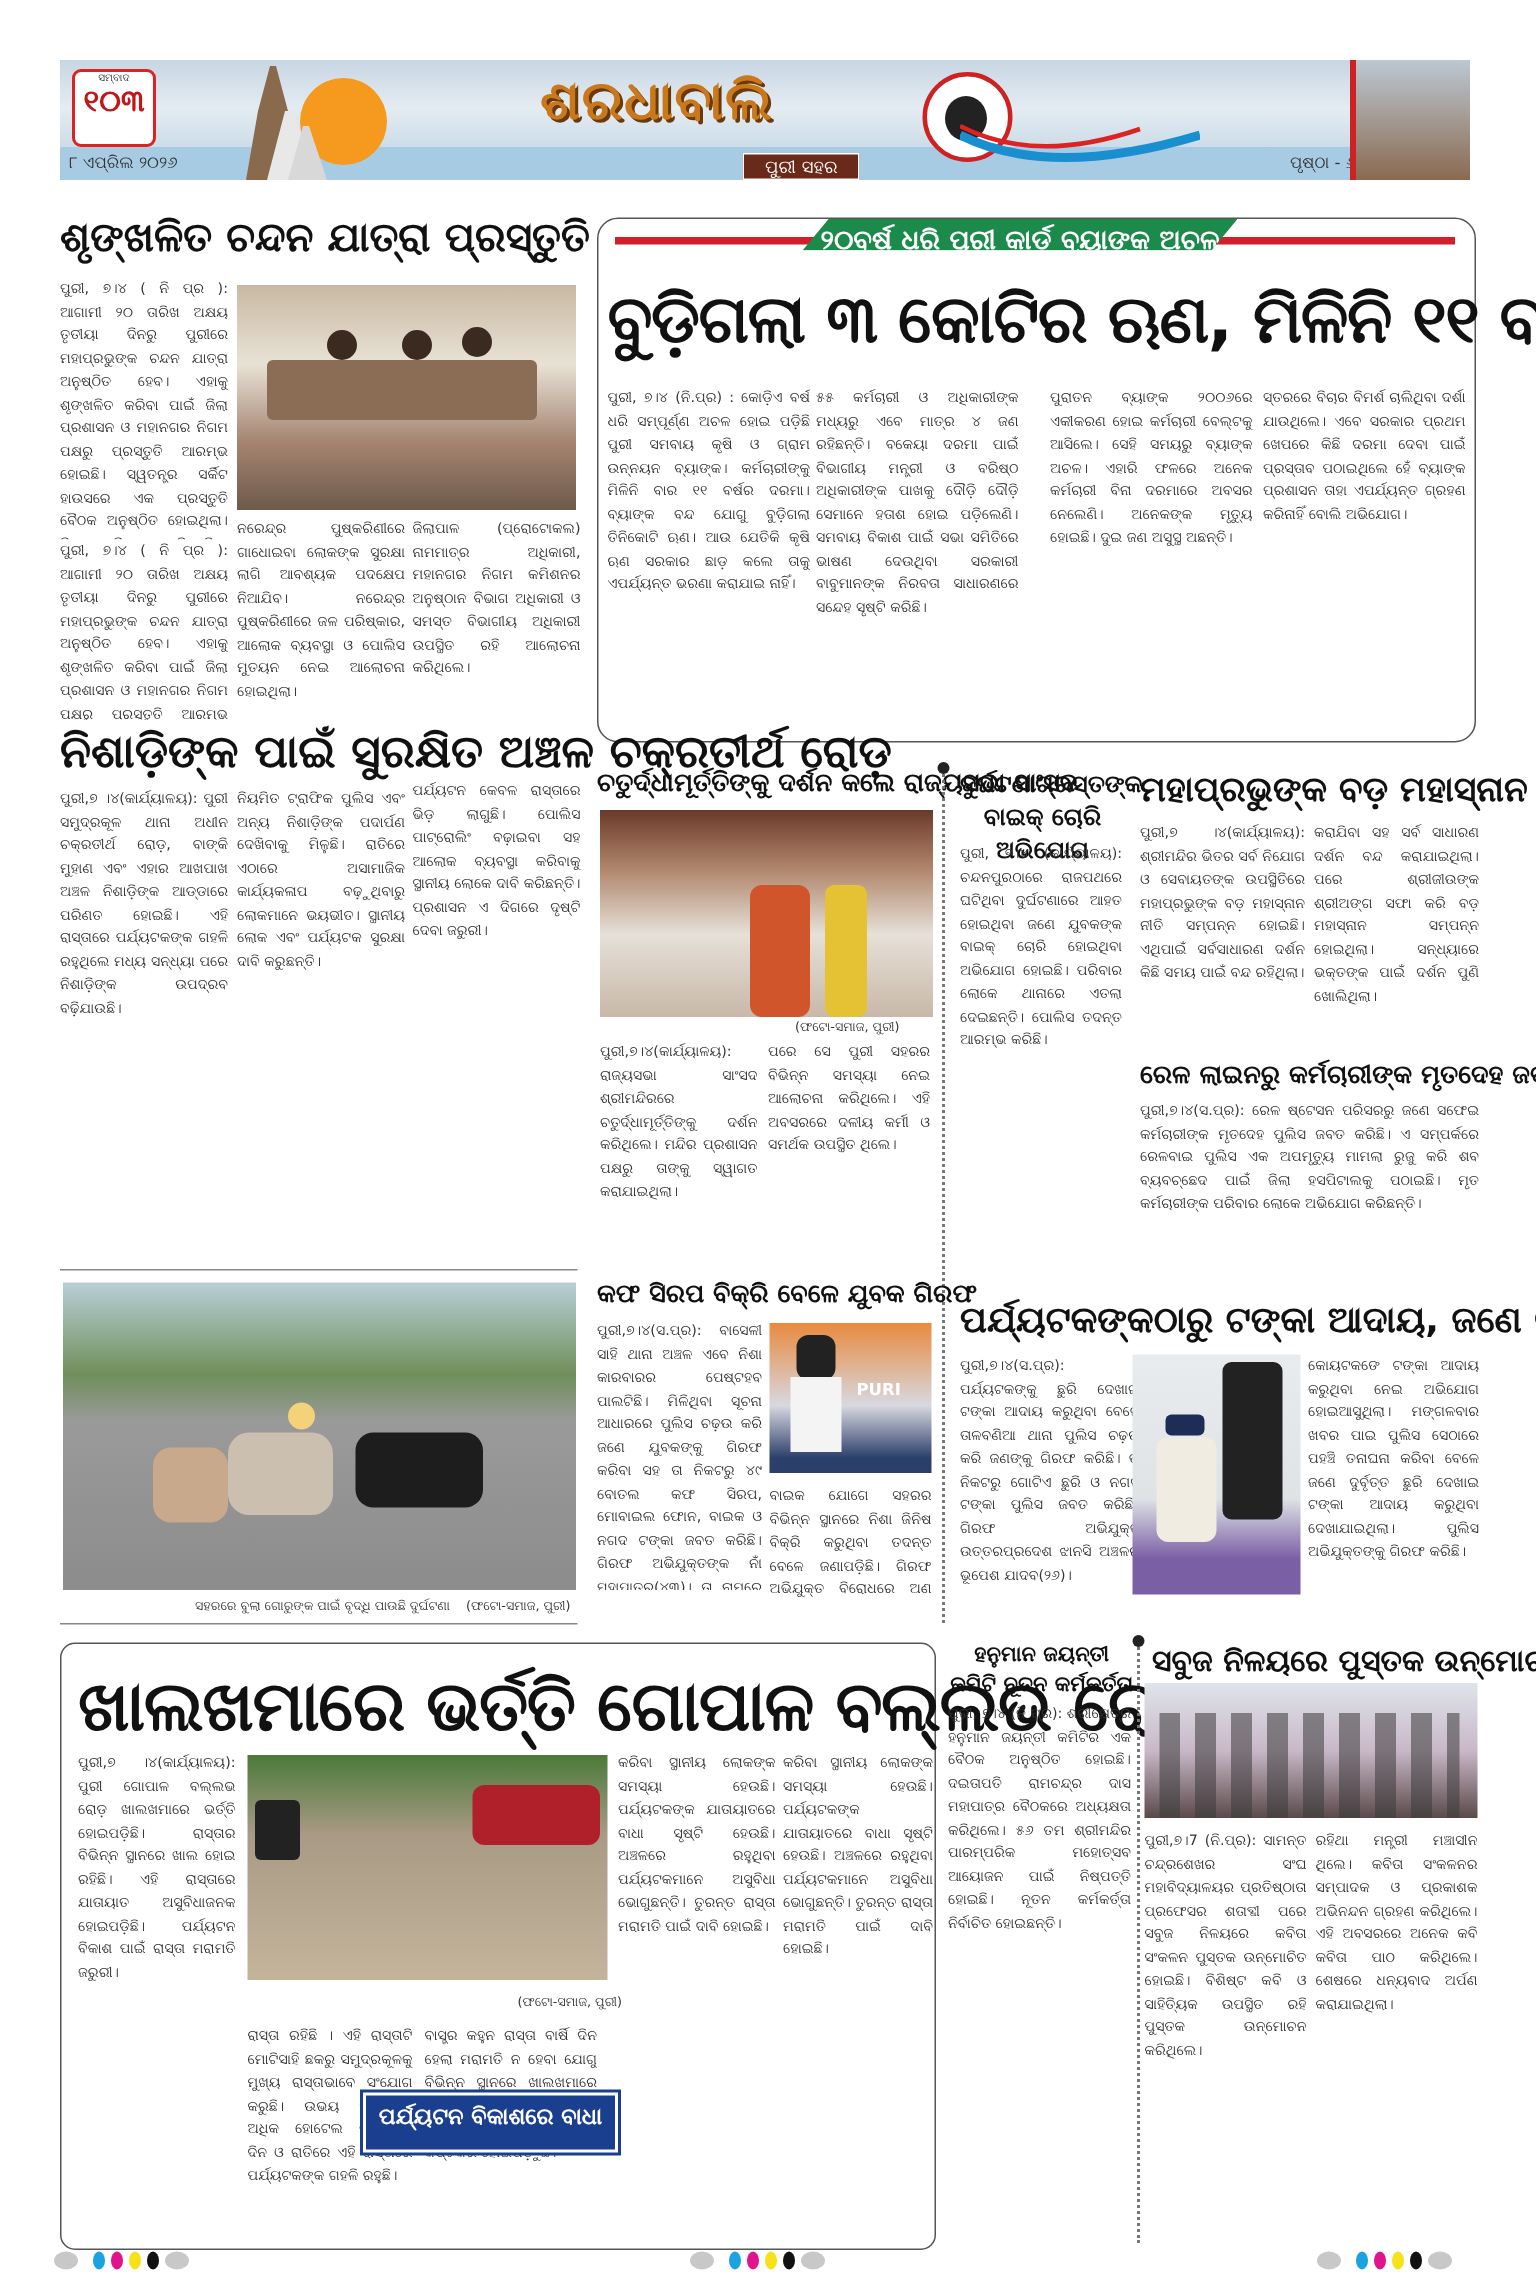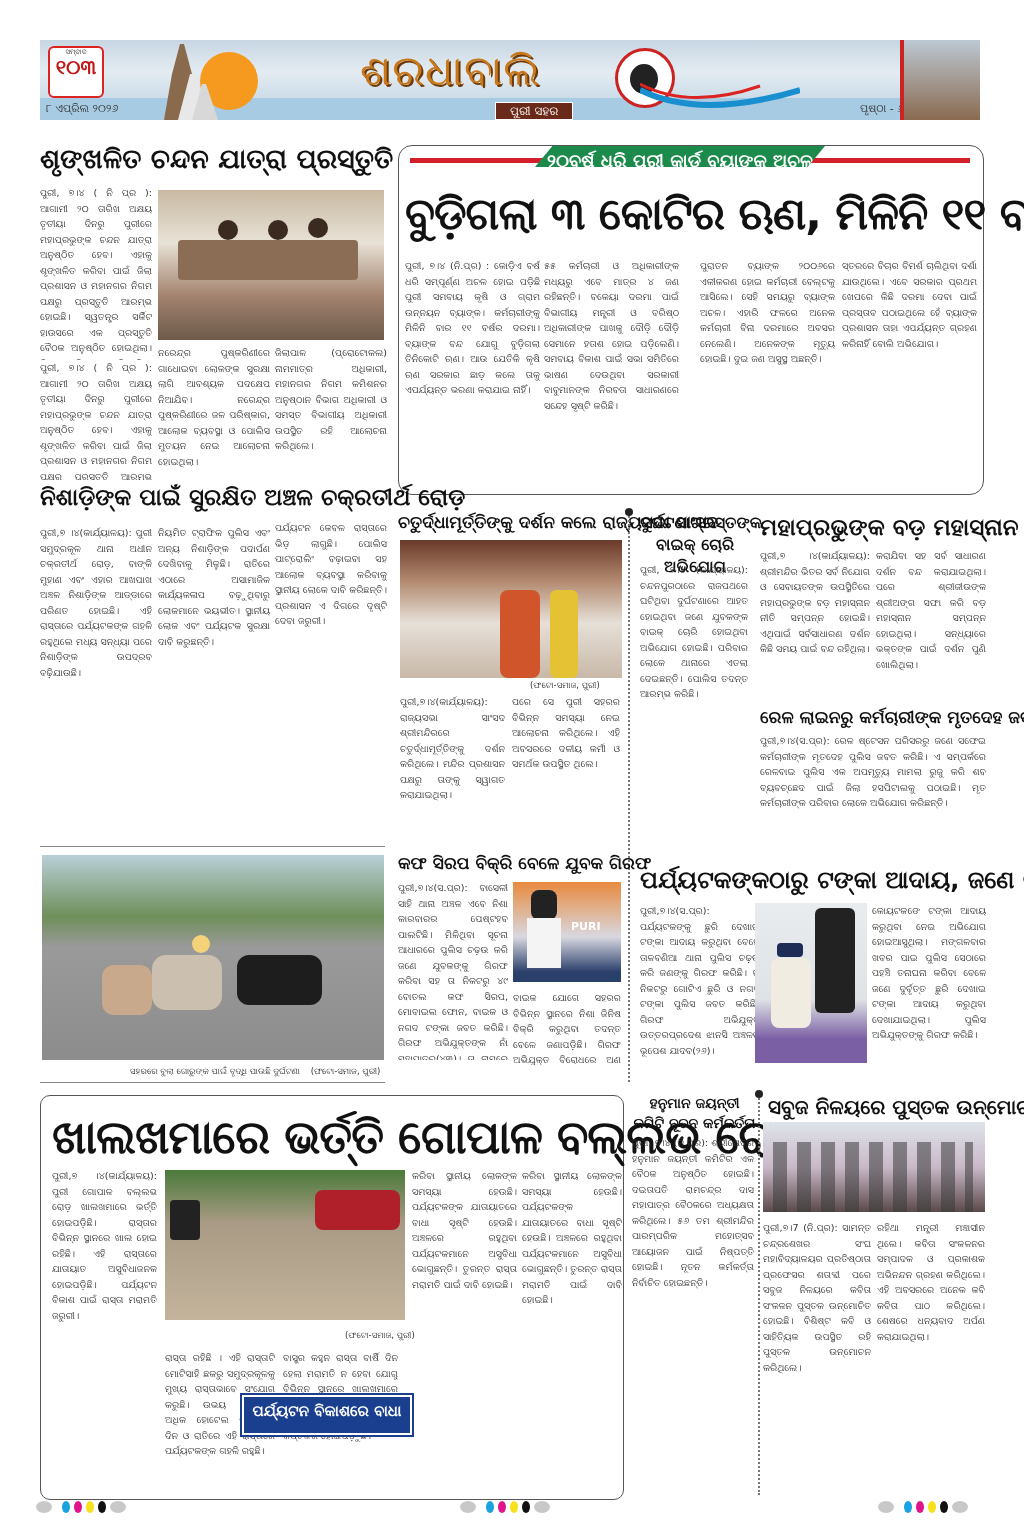--- a/index.html
+++ b/index.html
@@ -5,21 +5,21 @@
   * { box-sizing: border-box; margin: 0; padding: 0; }
   body { width: 1024px; height: 1520px; background: #fff; font-family: "DejaVu Sans", sans-serif; color: #222; position: relative; overflow: hidden; }
   .abs { position: absolute; }
   
   .masthead { left: 40px; top: 40px; width: 940px; height: 80px; background: linear-gradient(180deg,#c7d6e3 0%,#e4ecf2 40%,#b8cfe0 100%); overflow: hidden; }
   .mast-band { left: 0; top: 58px; width: 940px; height: 22px; background: #a8cbe4; }
   .logo-box { left: 8px; top: 6px; width: 56px; height: 52px; border: 2px solid #d22; border-radius: 6px; background: #fff; text-align: center; font-size: 7px; color: #333; }
   .logo-num { font-size: 20px; font-weight: bold; color: #c01818; line-height: 22px; }
   .temple-left { left: 110px; top: 4px; width: 70px; height: 76px; }
   .sun { left: 160px; top: 12px; width: 58px; height: 58px; border-radius: 50%; background: #f59a1e; }
-  .brand { left: 320px; top: 6px; font-size: 42px; font-weight: normal; color: #c9781c; text-shadow: 2px 2px 0 #6b3a0a; font-family: "DejaVu Serif", serif; letter-spacing: 1px; }
+  .brand { left: 320px; top: 6px; font-size: 36px; font-weight: bold; color: #c9781c; text-shadow: 2px 2px 0 #6b3a0a; font-family: "DejaVu Serif", serif; letter-spacing: 1px; }
   .city-tag { left: 455px; top: 62px; background: #6a2a1a; color: #fff; font-size: 12px; padding: 1px 14px; border: 1px solid #fff; }
   .wave-logo { left: 575px; top: 8px; width: 60px; height: 60px; border-radius: 50%; border: 3px solid #c22; background: #fff; }
   .wave-dot { left: 590px; top: 24px; width: 28px; height: 30px; border-radius: 50%; background: #222; }
   .date { left: 6px; top: 62px; font-size: 11px; color: #333; }
   .pageno { left: 820px; top: 62px; font-size: 11px; color: #333; }
   .temple-right { left: 860px; top: 0; width: 80px; height: 80px; background: linear-gradient(180deg,#bcc8d3,#8a6a50); border-left: 4px solid #c22; }
   
   .h { font-weight: bold; color: #111; white-space: nowrap; text-align: right; }
   .body-text { font-size: 9.5px; line-height: 15.5px; color: #333; text-align: justify; }
   .photo { background: #888; overflow: hidden; }
@@ -75,21 +75,21 @@
 
 <div class="abs boxed" style="left:398px;top:145px;width:586px;height:350px"></div>
 <div class="abs red-rule" style="left:410px;top:158px;width:560px"></div>
 <div class="abs green-banner" style="left:535px;top:146px;width:290px;height:21px;line-height:30px;clip-path:polygon(6% 0,100% 0,94% 100%,0 100%)">୨୦ବର୍ଷ ଧରି ପୁରୀ କାର୍ଡ ବ୍ୟାଙ୍କ ଅଚଳ</div>
 <div class="abs h" style="left:405px;top:188px;font-size:44px;letter-spacing:-1px">ବୁଡ଼ିଗଲା ୩ କୋଟିର ଋଣ, ମିଳିନି ୧୧ ବର୍ଷର ଦରମା</div>
 <div class="col body-text" style="left:405px;top:258px;width:135px;height:230px;overflow:hidden">ପୁରୀ, ୭।୪ (ନି.ପ୍ର) : କୋଡ଼ିଏ ବର୍ଷ ଧରି ସମ୍ପୂର୍ଣ୍ଣ ଅଚଳ ହୋଇ ପଡ଼ିଛି ପୁରୀ ସମବାୟ କୃଷି ଓ ଗ୍ରାମ ଉନ୍ନୟନ ବ୍ୟାଙ୍କ। କର୍ମଚାରୀଙ୍କୁ ମିଳିନି ବାର ୧୧ ବର୍ଷର ଦରମା। ବ୍ୟାଙ୍କ ବନ୍ଦ ଯୋଗୁ ବୁଡ଼ିଗଲା ତିନିକୋଟି ଋଣ। ଆଉ ଯେତିକି କୃଷି ଋଣ ସରକାର ଛାଡ଼ କଲେ ତାକୁ ଏପର୍ଯ୍ୟନ୍ତ ଭରଣା କରାଯାଇ ନାହିଁ।</div>
 <div class="col body-text" style="left:544px;top:258px;width:135px;height:230px;overflow:hidden">୫୫ କର୍ମଚାରୀ ଓ ଅଧିକାରୀଙ୍କ ମଧ୍ୟରୁ ଏବେ ମାତ୍ର ୪ ଜଣ ରହିଛନ୍ତି। ବକେୟା ଦରମା ପାଇଁ ବିଭାଗୀୟ ମନ୍ତ୍ରୀ ଓ ବରିଷ୍ଠ ଅଧିକାରୀଙ୍କ ପାଖକୁ ଦୌଡ଼ି ଦୌଡ଼ି ସେମାନେ ହତାଶ ହୋଇ ପଡ଼ିଲେଣି। ସମବାୟ ବିକାଶ ପାଇଁ ସଭା ସମିତିରେ ଭାଷଣ ଦେଉଥିବା ସରକାରୀ ବାବୁମାନଙ୍କ ନିରବତା ସାଧାରଣରେ ସନ୍ଦେହ ସୃଷ୍ଟି କରିଛି।</div>
 <div class="col body-text" style="left:700px;top:258px;width:135px;height:230px;overflow:hidden">ପୁରାତନ ବ୍ୟାଙ୍କ ୨୦୦୬ରେ ଏକୀକରଣ ହୋଇ କର୍ମଚାରୀ ବେଲ୍ଟକୁ ଆସିଲେ। ସେହି ସମୟରୁ ବ୍ୟାଙ୍କ ଅଚଳ। ଏହାରି ଫଳରେ ଅନେକ କର୍ମଚାରୀ ବିନା ଦରମାରେ ଅବସର ନେଲେଣି। ଅନେକଙ୍କ ମୃତ୍ୟୁ ହୋଇଛି। ଦୁଇ ଜଣ ଅସୁସ୍ଥ ଅଛନ୍ତି।</div>
 <div class="col body-text" style="left:842px;top:258px;width:135px;height:230px;overflow:hidden">ସ୍ତରରେ ବିଚାର ବିମର୍ଶ ଚାଲିଥିବା ଦର୍ଶା ଯାଉଥିଲେ। ଏବେ ସରକାର ପ୍ରଥମ ଖେପରେ କିଛି ଦରମା ଦେବା ପାଇଁ ପ୍ରସ୍ତାବ ପଠାଇଥିଲେ ହେଁ ବ୍ୟାଙ୍କ ପ୍ରଶାସନ ତାହା ଏପର୍ଯ୍ୟନ୍ତ ଗ୍ରହଣ କରିନାହିଁ ବୋଲି ଅଭିଯୋଗ।</div>
 
-<div class="abs h" style="left:40px;top:484px;font-size:23px;">ନିଶାଡ଼ିଙ୍କ ପାଇଁ ସୁରକ୍ଷିତ ଅଞ୍ଚଳ ଚକ୍ରତୀର୍ଥ ରୋଡ଼</div>
+<div class="abs h" style="left:40px;top:484px;font-size:30px;">ନିଶାଡ଼ିଙ୍କ ପାଇଁ ସୁରକ୍ଷିତ ଅଞ୍ଚଳ ଚକ୍ରତୀର୍ଥ ରୋଡ଼</div>
 <div class="col body-text" style="left:40px;top:525px;width:112px;height:320px;overflow:hidden">ପୁରୀ,୭ ।୪(କାର୍ଯ୍ୟାଳୟ): ପୁରୀ ସମୁଦ୍ରକୂଳ ଥାନା ଅଧୀନ ଚକ୍ରତୀର୍ଥ ରୋଡ଼, ବାଙ୍କି ମୁହାଣ ଏବଂ ଏହାର ଆଖପାଖ ଅଞ୍ଚଳ ନିଶାଡ଼ିଙ୍କ ଆଡ୍ଡାରେ ପରିଣତ ହୋଇଛି। ଏହି ରାସ୍ତାରେ ପର୍ଯ୍ୟଟକଙ୍କ ଗହଳି ରହୁଥିଲେ ମଧ୍ୟ ସନ୍ଧ୍ୟା ପରେ ନିଶାଡ଼ିଙ୍କ ଉପଦ୍ରବ ବଢ଼ିଯାଉଛି।</div>
 <div class="col body-text" style="left:158px;top:525px;width:112px;height:320px;overflow:hidden">ନିୟମିତ ଟ୍ରାଫିକ ପୁଲିସ ଏବଂ ଅନ୍ୟ ନିଶାଡ଼ିଙ୍କ ପଦାର୍ପଣ ଦେଖିବାକୁ ମିଳୁଛି। ରାତିରେ ଏଠାରେ ଅସାମାଜିକ କାର୍ଯ୍ୟକଳାପ ବଢ଼ୁଥିବାରୁ ଲୋକମାନେ ଭୟଭୀତ। ସ୍ଥାନୀୟ ଲୋକ ଏବଂ ପର୍ଯ୍ୟଟକ ସୁରକ୍ଷା ଦାବି କରୁଛନ୍ତି।</div>
 <div class="col body-text" style="left:275px;top:520px;width:112px;height:320px;overflow:hidden">ପର୍ଯ୍ୟଟନ କେବଳ ରାସ୍ତାରେ ଭିଡ଼ ଲାଗୁଛି। ପୋଲିସ ପାଟ୍ରୋଲିଂ ବଢ଼ାଇବା ସହ ଆଲୋକ ବ୍ୟବସ୍ଥା କରିବାକୁ ସ୍ଥାନୀୟ ଲୋକେ ଦାବି କରିଛନ୍ତି। ପ୍ରଶାସନ ଏ ଦିଗରେ ଦୃଷ୍ଟି ଦେବା ଜରୁରୀ।</div>
 <div class="abs hr" style="left:40px;top:846px;width:345px"></div>
 
 <div class="abs photo" style="left:42px;top:855px;width:342px;height:205px;background:linear-gradient(180deg,#b9cfd8 0%,#6f8f5a 30%,#9a9a9a 45%,#8c8c8c 100%)">
   <div style="position:absolute;left:60px;top:110px;width:50px;height:50px;background:#c9a98c;border-radius:12px"></div>
   <div style="position:absolute;left:110px;top:100px;width:70px;height:55px;background:#cbbfb0;border-radius:14px"></div>
   <div style="position:absolute;left:195px;top:100px;width:85px;height:50px;background:#1d1d1d;border-radius:12px"></div>
   <div style="position:absolute;left:150px;top:80px;width:18px;height:18px;border-radius:50%;background:#f4d27a"></div>

